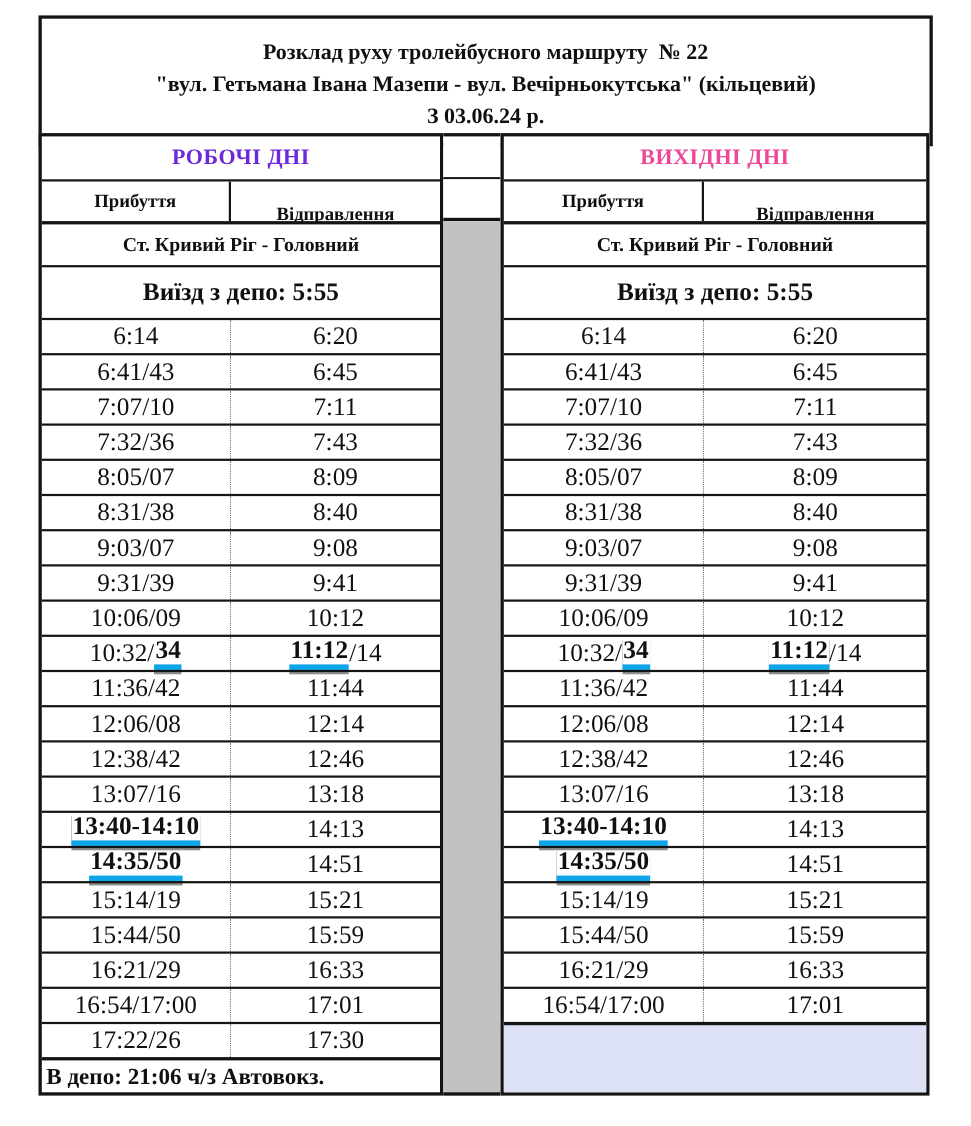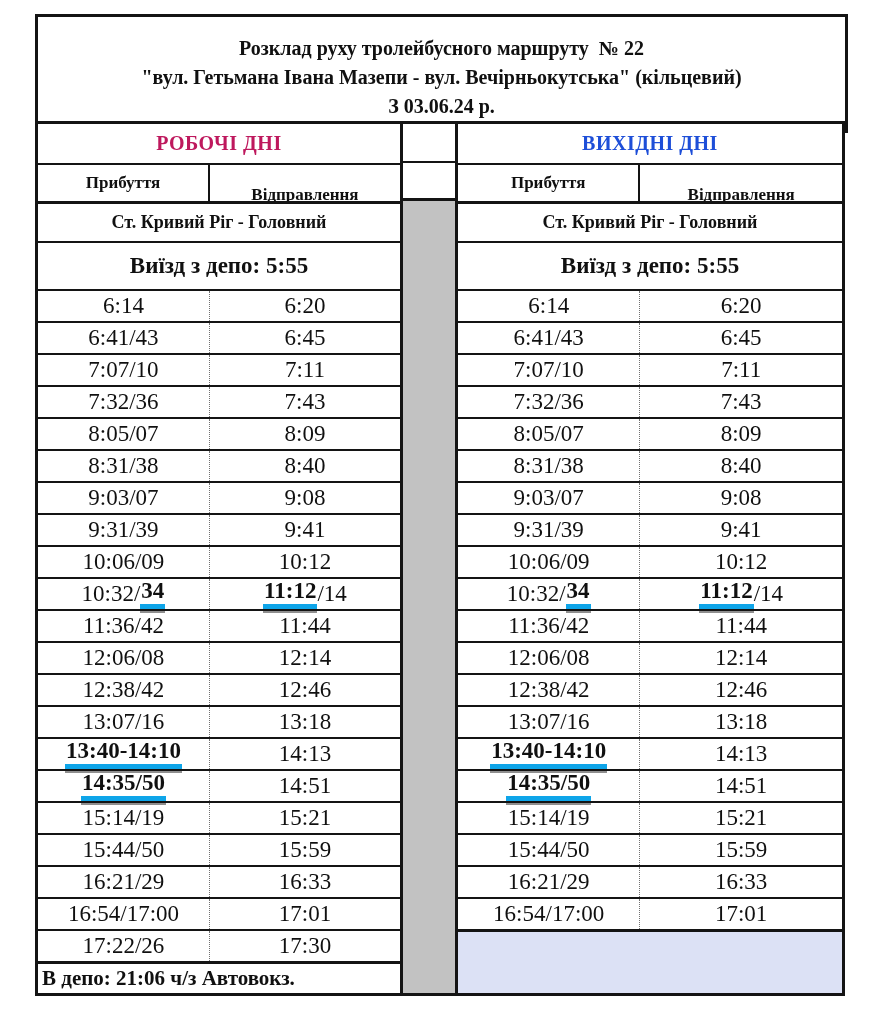--- a/index.html
+++ b/index.html
@@ -65,21 +65,21 @@
 
   <div class="title-box">
     <div>Розклад руху тролейбусного маршруту &nbsp;№ 22</div>
     <div>"вул. Гетьмана Івана Мазепи - вул. Вечірньокутська" (кільцевий)</div>
     <div>З 03.06.24 р.</div>
   </div>
 
   <div class="tables">
 
     <div class="ttable left">
-      <div class="day-header" style="color: #be185d;">РОБОЧІ ДНІ</div>
+      <div class="day-header" style="color: #6d28d9;">РОБОЧІ ДНІ</div>
       <div class="col-headers">
         <div class="ch a">Прибуття</div>
         <div class="ch b">Відправлення</div>
       </div>
       <div class="station">Ст. Кривий Ріг - Головний</div>
       <div class="depot">Виїзд з депо: 5:55</div>
       <div class="rows">
           <div class="data-row">
             <div class="cell a">
               <span>6:14</span>
@@ -254,21 +254,21 @@
       <div class="tfooter">В депо: 21:06 ч/з Автовокз.</div>
     </div>
 
     <div class="mid">
       <div class="mcell m1"></div>
       <div class="mcell m2"></div>
       <div class="mgray" style="background: rgb(194, 194, 194);"></div>
     </div>
 
     <div class="ttable right">
-      <div class="day-header" style="color: #1d4ed8;">ВИХІДНІ ДНІ</div>
+      <div class="day-header" style="color: #ec4899;">ВИХІДНІ ДНІ</div>
       <div class="col-headers">
         <div class="ch a">Прибуття</div>
         <div class="ch b">Відправлення</div>
       </div>
       <div class="station">Ст. Кривий Ріг - Головний</div>
       <div class="depot">Виїзд з депо: 5:55</div>
       <div class="rows">
           <div class="data-row">
             <div class="cell a">
               <span>6:14</span>

